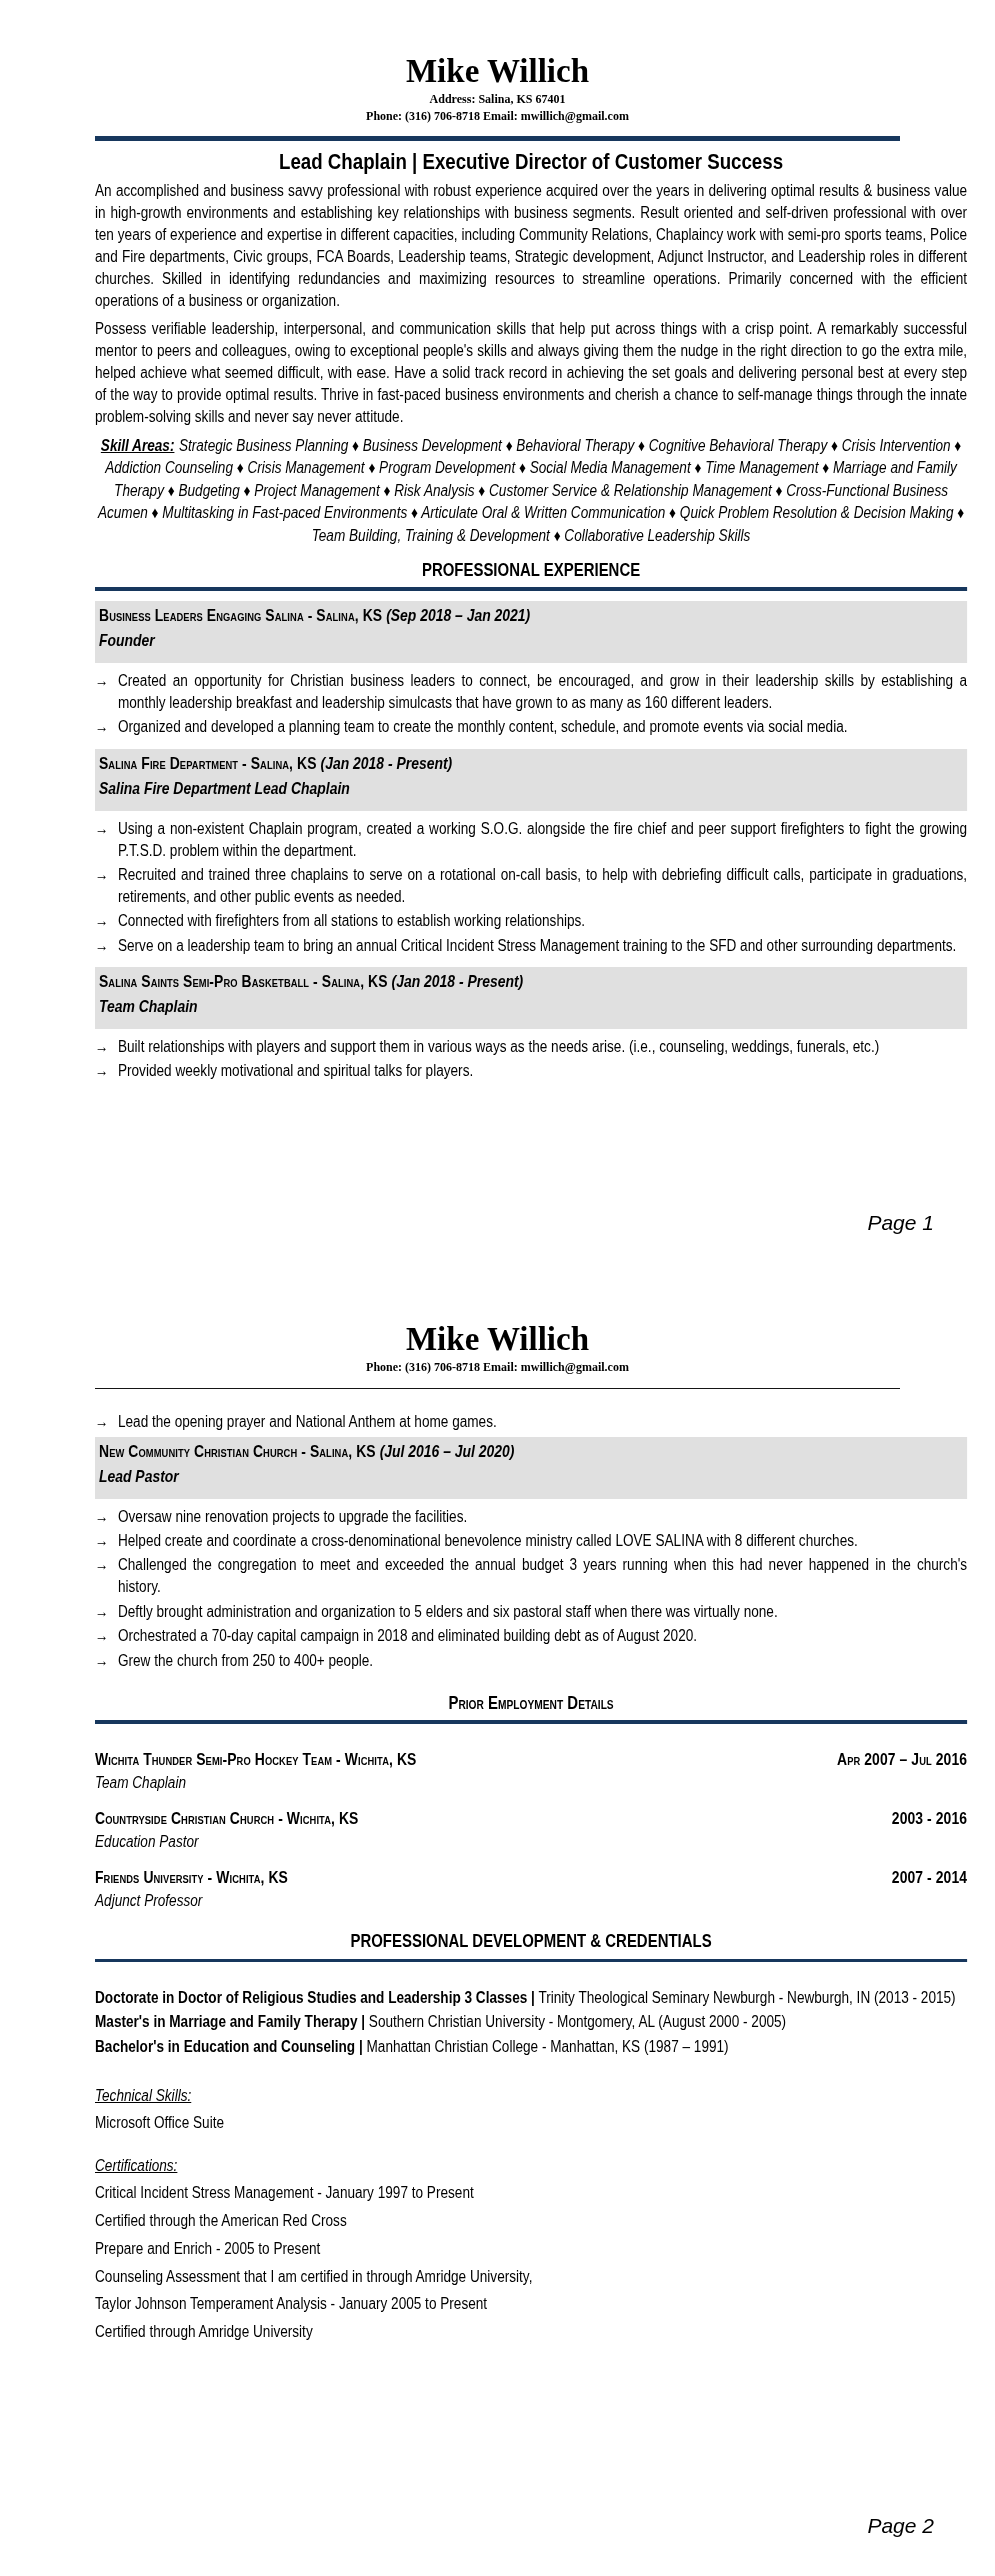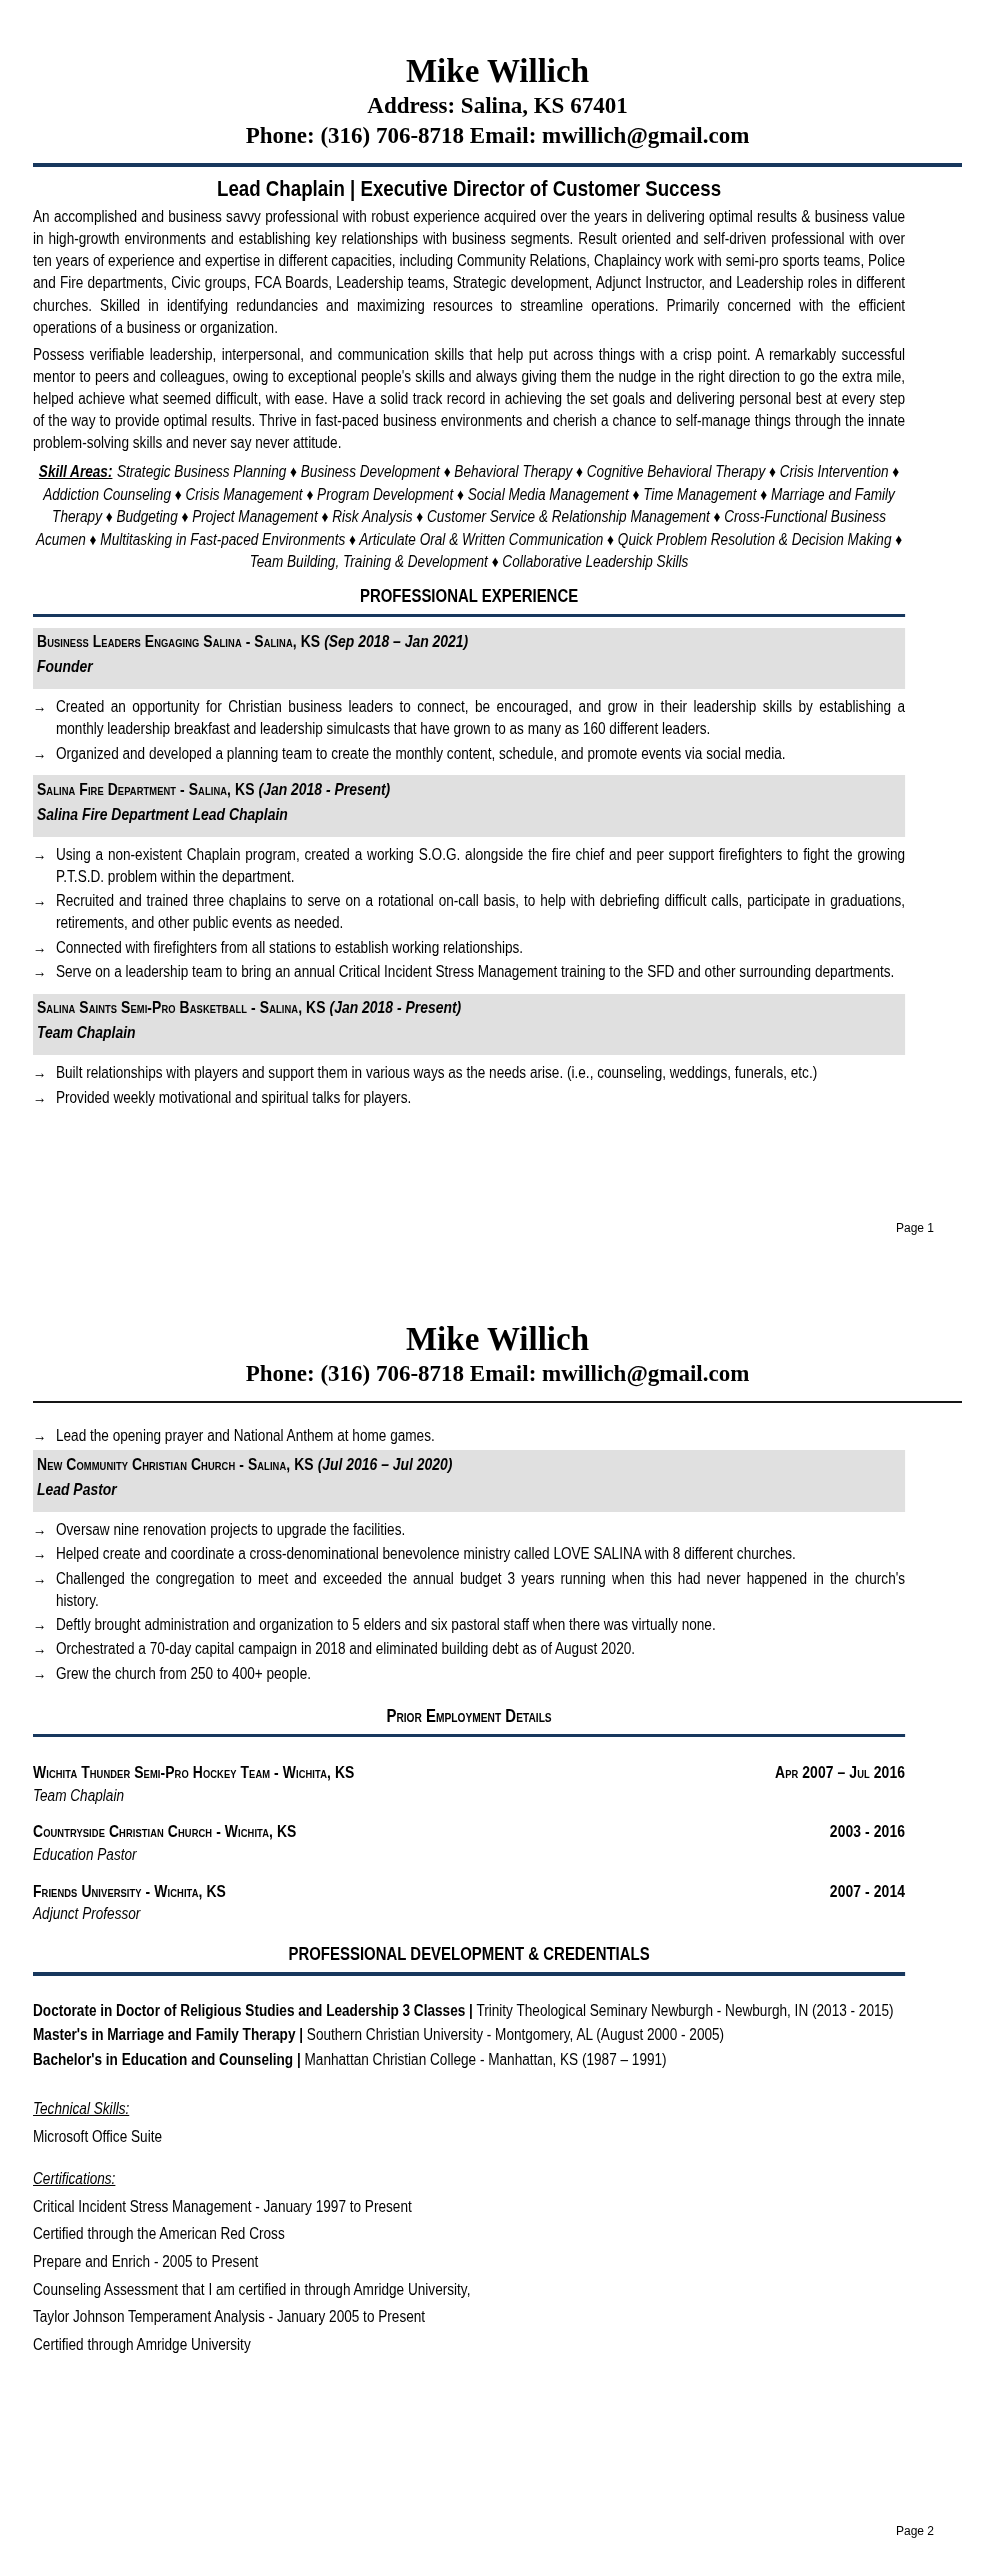--- a/index.html
+++ b/index.html
@@ -6,27 +6,27 @@
   html, body { margin: 0; padding: 0; }
   body {
     width: 995px;
     background: #ffffff;
     color: #000000;
     font-family: "Liberation Sans", sans-serif;
   }
   .page { position: relative; overflow: hidden; }
   .page-1 { height: 1265px; }
   .page-2 { height: 1311px; }
-  .page-inner { padding: 0 33px; }
+  .page-inner { padding: 0 95px; }
 
   
   .header-block { padding-top: 53px; text-align: center; font-family: "Liberation Serif", serif; }
   .page-2 .header-block { padding-top: 56px; }
   .person-name { margin: 0; font-weight: bold; font-size: 33px; line-height: 1.12; }
-  .address-line, .contact-line { font-weight: bold; font-size: 23px; line-height: 1.2; margin-top: 2.3px; }
+  .address-line, .contact-line { font-weight: bold; font-size: 12px; line-height: 1.2; margin-top: 2.3px; }
   .rule-thick { height: 4.7px; background: #17375d; margin-top: 13px; }
   .rule-thin  { height: 1.8px; background: #151515; margin-top: 13px; }
 
   
   .squeeze { width: 1026px; transform: scaleX(0.85); transform-origin: 0 0; }
 
   .headline { margin-top: 8.2px; text-align: center; font-weight: bold; font-size: 22px; line-height: 1.15; }
 
   .summary p { margin: 5.3px 0 0 0; font-size: 16px; line-height: 1.38; text-align: justify; }
 
@@ -57,21 +57,21 @@
   .pe-title { font-style: italic; font-size: 16px; margin-top: 4.7px; }
 
   .edu-list { margin-top: 23.4px; }
   .edu-line { font-size: 16px; line-height: 1.45; text-align: justify; margin-top: 1.2px; }
   .edu-degree { font-weight: bold; }
 
   .block-label { margin-top: 27px; font-style: italic; text-decoration: underline; font-size: 16px; line-height: 1.4; }
   .certs .block-label { margin-top: 20px; }
   .plain-line { font-size: 16px; line-height: 1.4; margin-top: 5.3px; }
 
-  .page-label { position: absolute; right: 61px; font-size: 12px; margin-top: 40px; }
+  .page-label { position: absolute; right: 61px; font-style: italic; font-size: 21px; margin-top: 40px; }
   .page-1 .page-label { bottom: 30px; }
   .page-2 .page-label { bottom: 38px; }
 </style>
 </head>
 <body>
 
 <div class="page page-1">
   <div class="page-inner">
 
     <div class="header-block">

